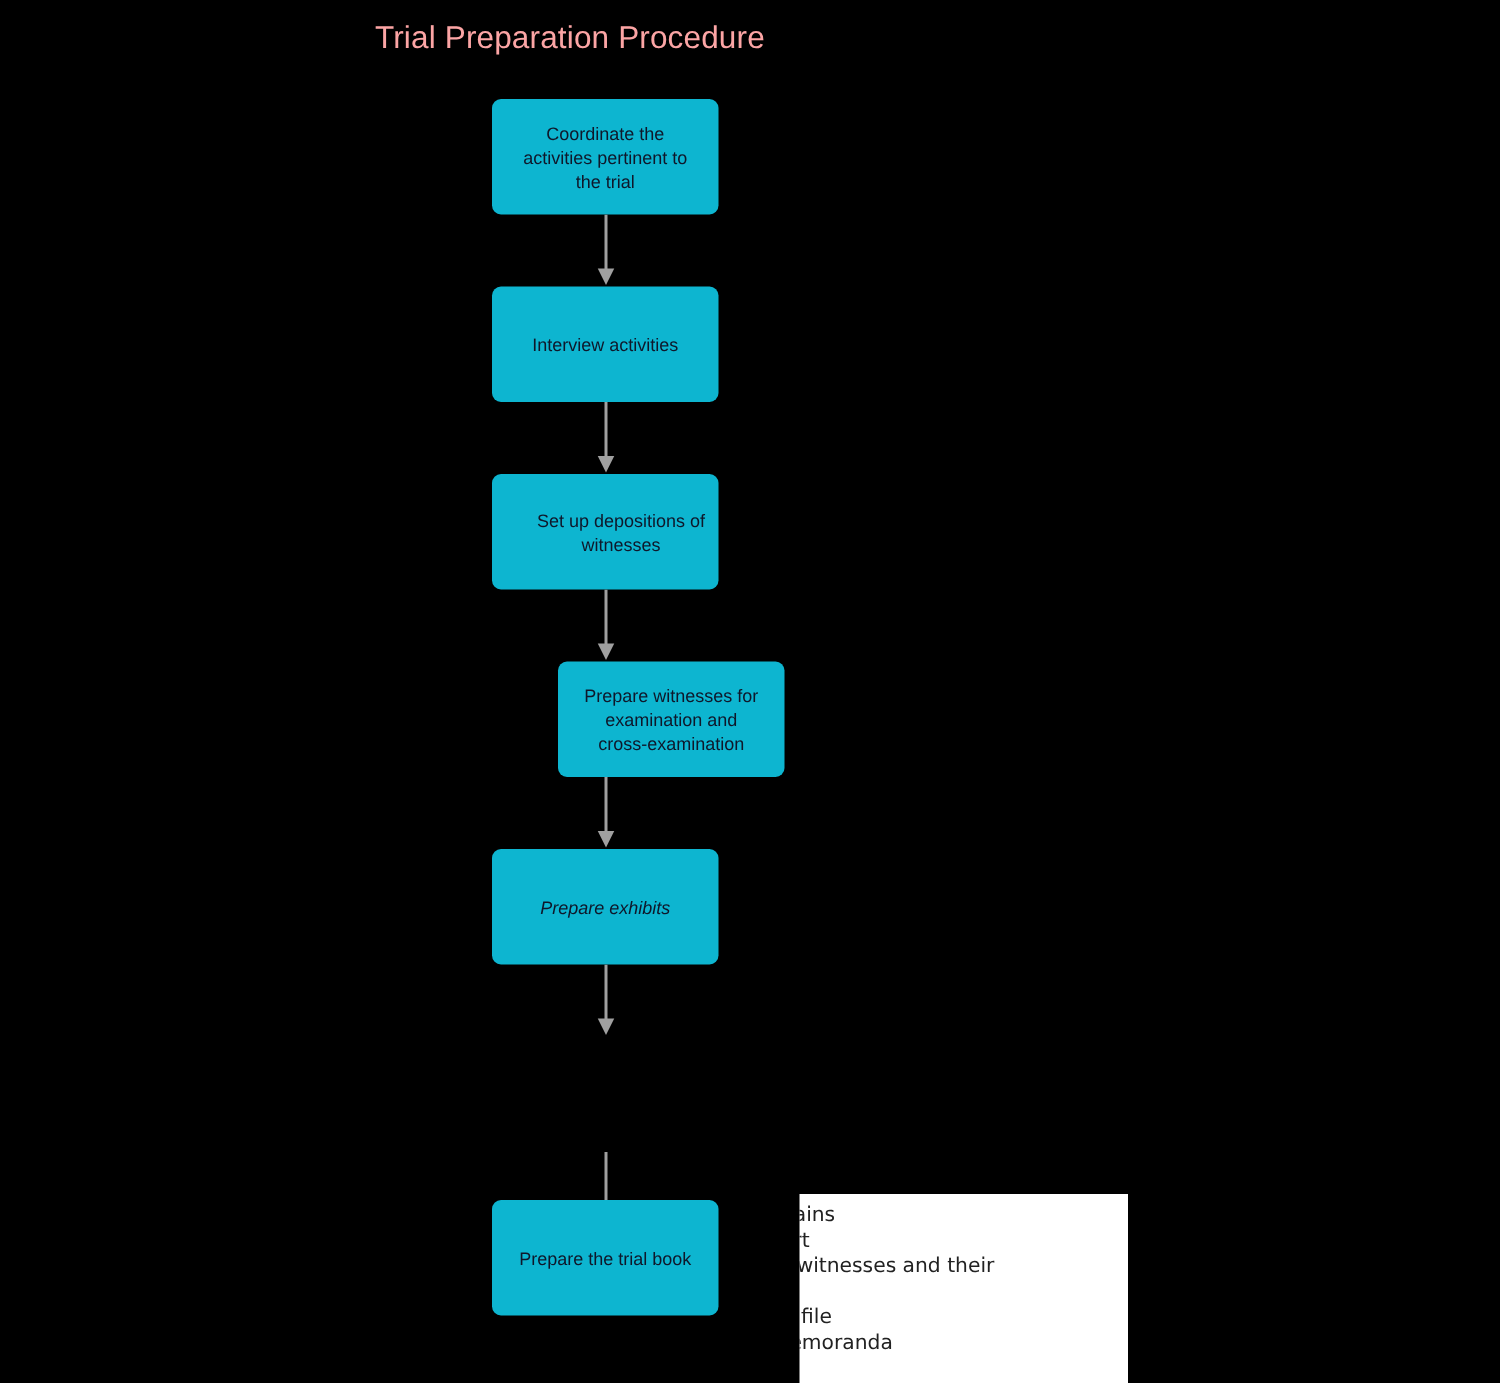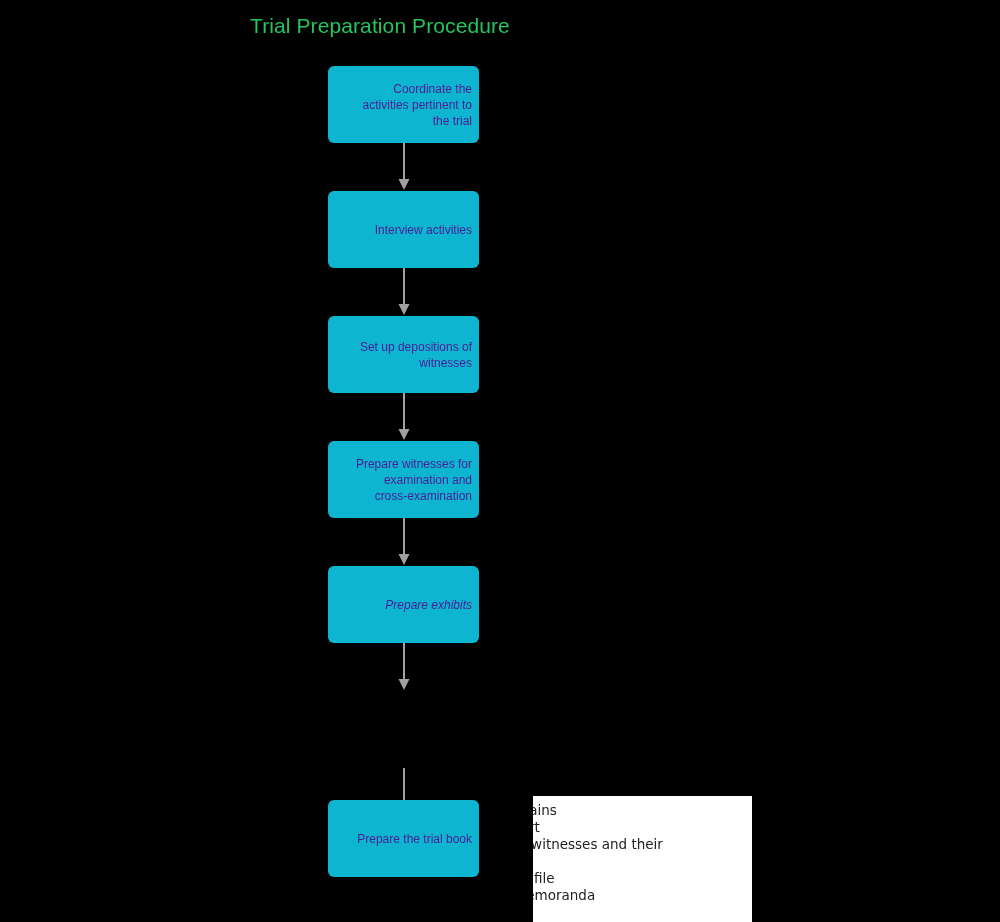--- a/index.html
+++ b/index.html
@@ -24,21 +24,21 @@
     background: #000000;
   }
 
   
   .chart-title {
     position: absolute;
     left: 250px;
     top: 14px;
     font-size: 21px;
     font-weight: 400;
-    color: #22c55e;
+    color: #fca5a5;
     letter-spacing: 0.1px;
     white-space: nowrap;
     text-align: right;
   }
 
   
   .node {
     position: absolute;
     left: 328px;
     width: 151px;
@@ -46,33 +46,33 @@
     background: #0db5d0;
     border-radius: 6px;
     display: flex;
     align-items: center;
     justify-content: center;
     text-align: center;
     box-sizing: border-box;
     padding: 3px 7px;
   }
   .node-label {
-    color: #4c1d95;
+    color: #0f172a;
     font-size: 12px;
     line-height: 16px;
     font-weight: 400;
-    text-align: right;
+    text-align: center;
     width: 100%;
     white-space: pre-line;
   }
 
   .node-0 { top: 66px; }
   .node-1 { top: 191px; }
   .node-2 { top: 316px; padding-left: 28px; }
-  .node-3 { top: 441px; }
+  .node-3 { top: 441px; margin-left: 44px; }
   .node-4 { top: 566px; font-style: italic; }
   .node-5 { top: 691px; }
   .node-6 { top: 800px; }
 
   
   .connector {
     position: absolute;
     left: 396px;
     width: 16px;
     height: 48px;

